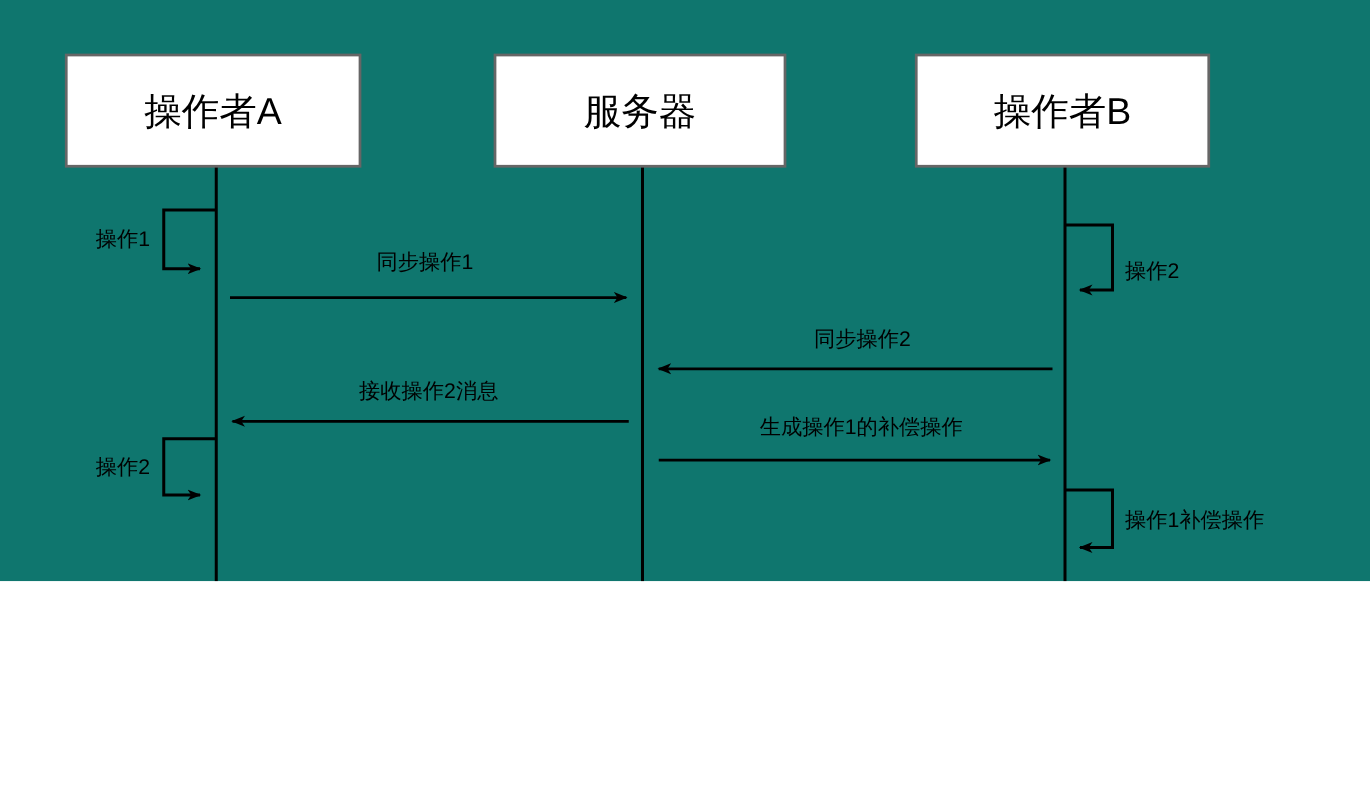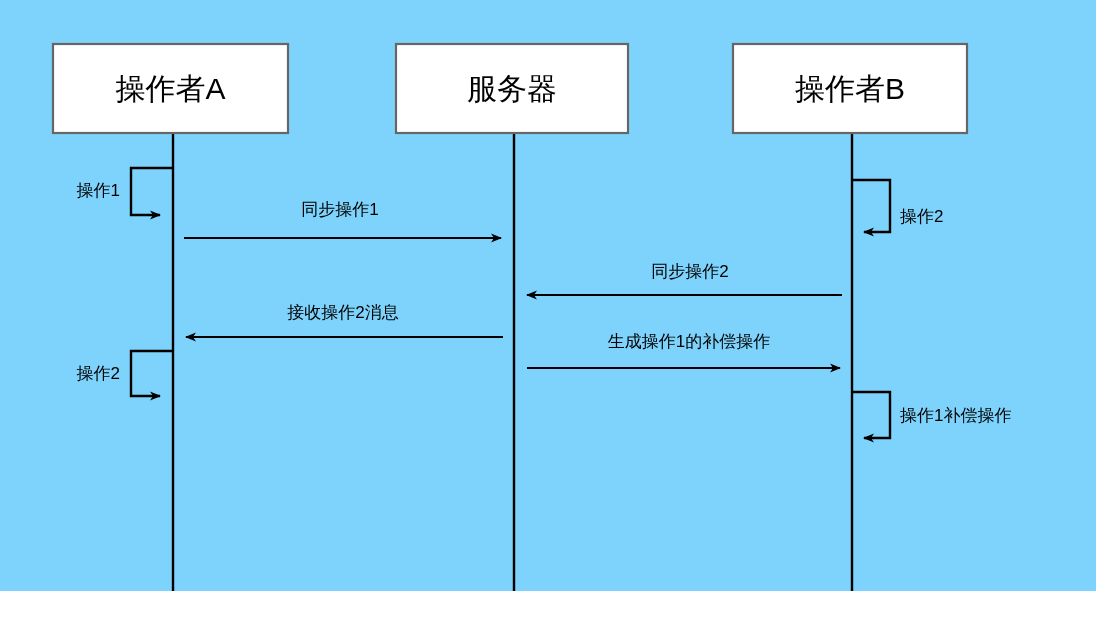--- a/index.html
+++ b/index.html
@@ -7,22 +7,22 @@
     padding: 0;
     background: #ffffff;
   }
   body {
     font-family: "Liberation Sans", "DejaVu Sans", sans-serif;
     color: #000000;
   }
   #canvas {
     position: relative;
     width: 1096px;
-    height: 591px;
-    background: #7dd3fc;
+    height: 465px;
+    background: #0f766e;
     overflow: hidden;
   }
   #diagram-svg {
     position: absolute;
     left: 0;
     top: 0;
   }
   .lifeline-box {
     fill: #ffffff;
     stroke: #666666;

